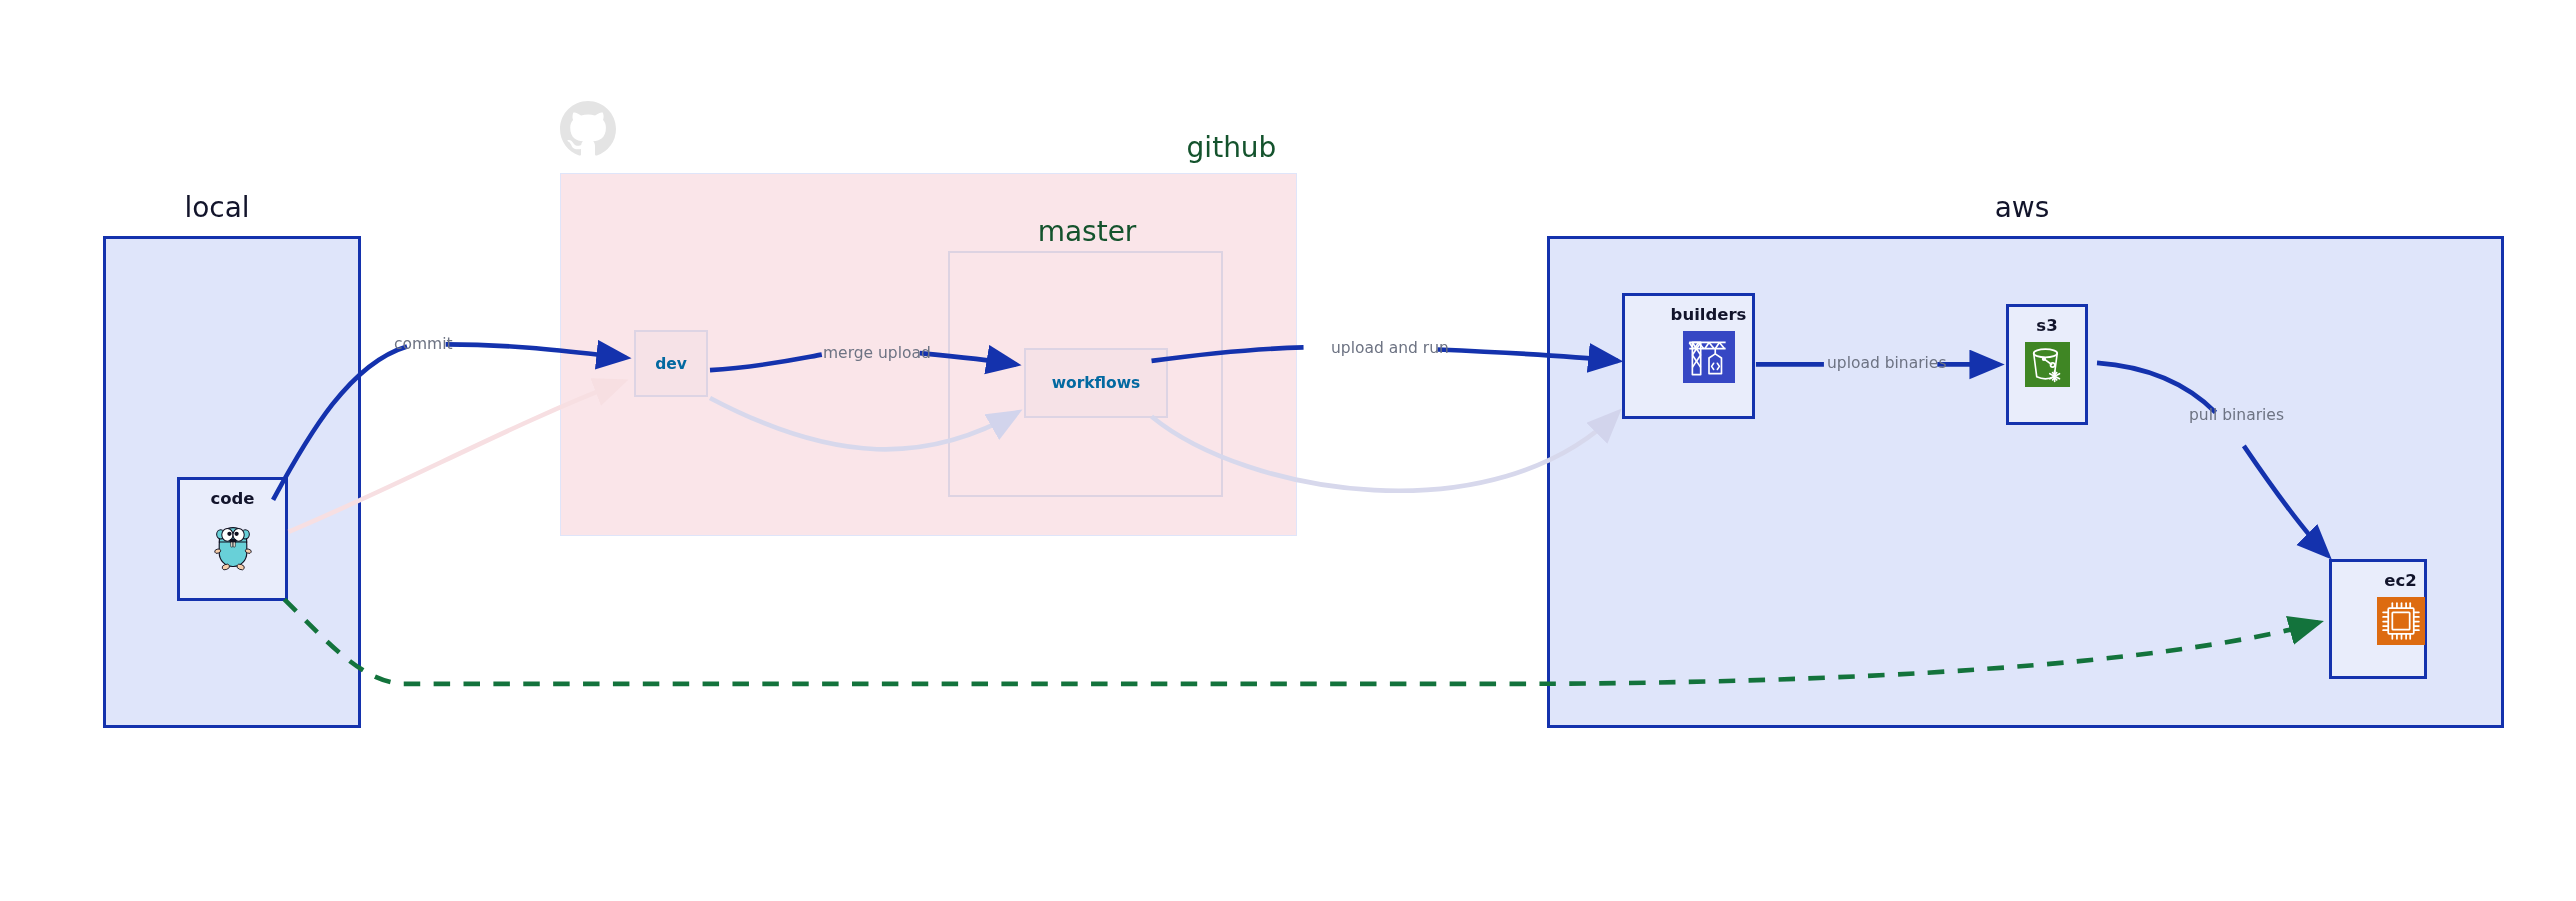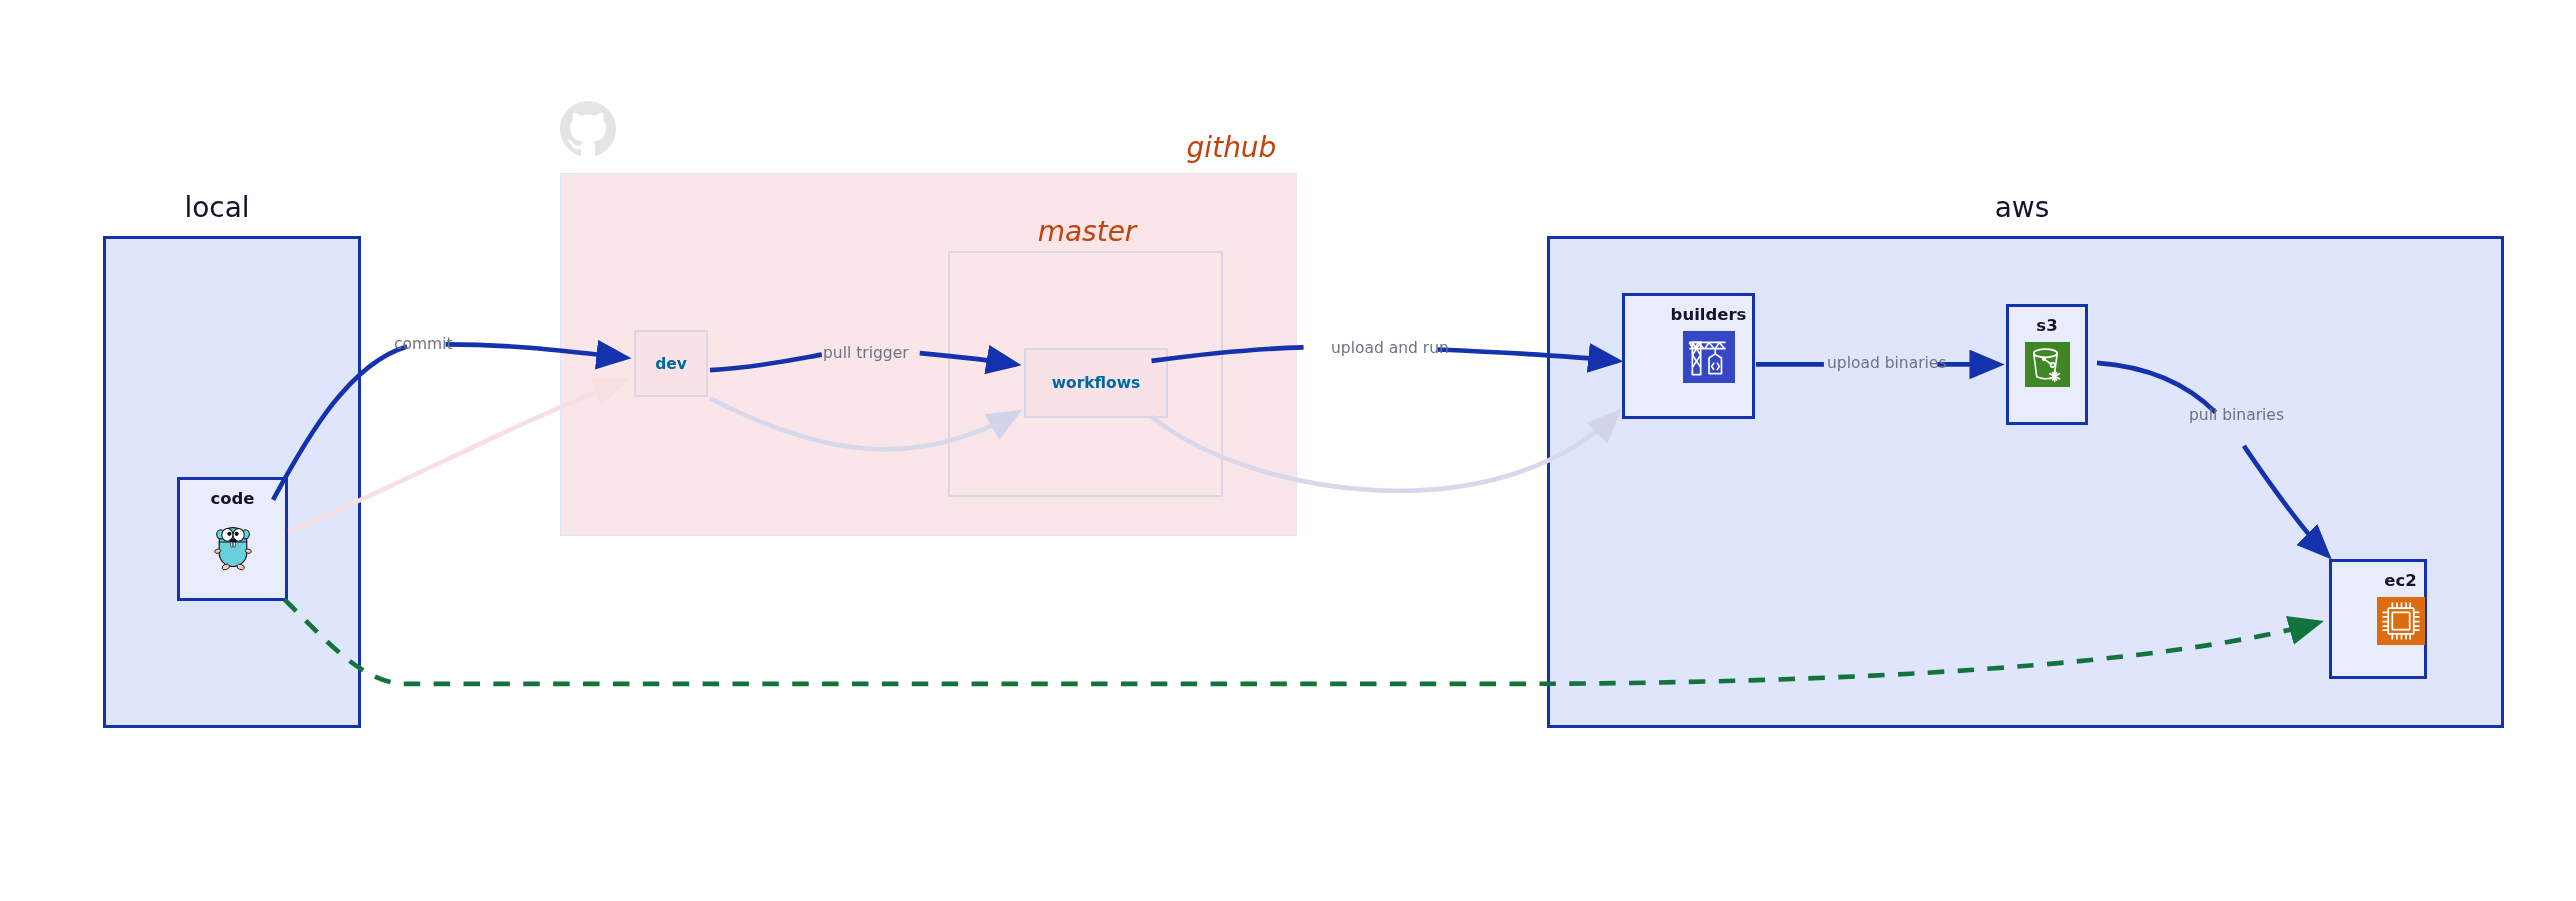--- a/index.html
+++ b/index.html
@@ -23,22 +23,21 @@
   }
   .zone-label {
     position: absolute;
     font-family: "DejaVu Sans", sans-serif;
     font-size: 28px;
     color: #12142b;
     white-space: nowrap;
     text-align: center;
   }
   .zone-label.faded {
-    color: #c2410c;
-    font-style: italic;
+    color: #14532d;
   }
   .node {
     position: absolute;
     box-sizing: border-box;
     background: #e9edfb;
     border: 3.6px solid #1432ad;
     display: flex;
     flex-direction: column;
     align-items: center;
   }
@@ -303,21 +302,21 @@
 
     <path d="M4070 704 C 4180 712, 4250 750, 4300 800" stroke="#1432ad" stroke-width="9" fill="none"></path>
     <path d="M4355 865 C 4430 975, 4480 1040, 4518 1078" stroke="#1432ad" stroke-width="9" fill="none" marker-end="url(#arw-blue)"></path>
 
     <path d="M552 1163 C 640 1250, 700 1320, 780 1327
              L 2900 1327 C 3600 1327, 4200 1290, 4500 1208" stroke="#13733c" stroke-width="9" fill="none" stroke-dasharray="32 26" stroke-linecap="butt" marker-end="url(#arw-green)"></path>
   </svg>
 
   <div class="edge-label" style="left:394px; top:335px;">commit</div>
 
-  <div class="edge-label" style="left:823px; top:344px;">pull trigger</div>
+  <div class="edge-label" style="left:823px; top:344px;">merge upload</div>
 
   <div class="edge-label" style="left:1331px; top:339px;">upload and run</div>
 
   <div class="edge-label" style="left:1827px; top:354px;">upload binaries</div>
 
   <div class="edge-label" style="left:2189px; top:406px;">pull binaries</div>
 
 
 </div>
 

